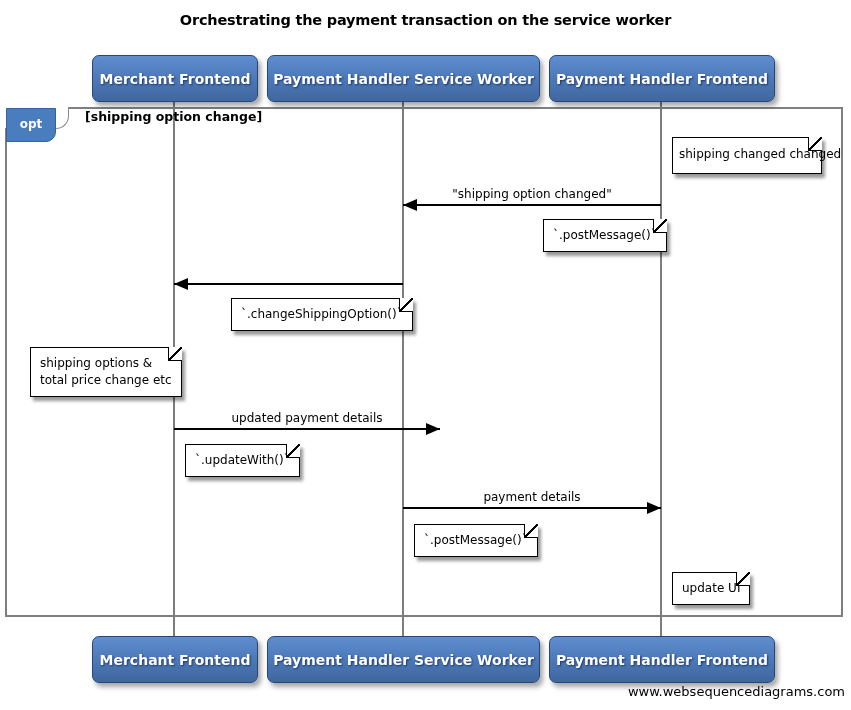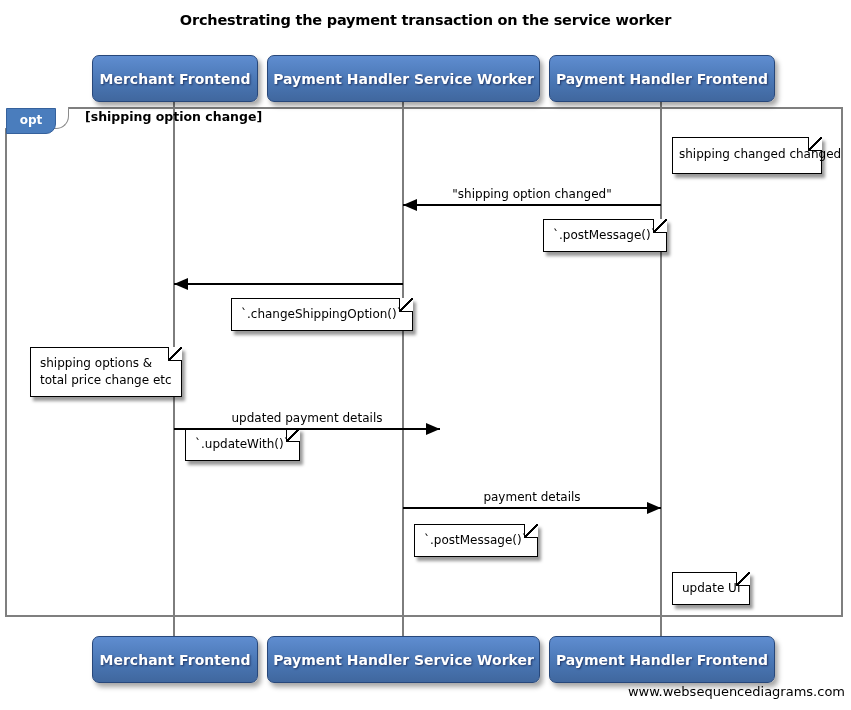--- a/index.html
+++ b/index.html
@@ -29,21 +29,21 @@
   .frame{
     position:absolute;left:5px;top:107px;width:838px;height:510px;
     border:2px solid #7f7f7f;box-sizing:border-box;background:transparent;
   }
   .frag-tab-outer{
     position:absolute;left:5px;top:107px;width:64px;height:22px;box-sizing:border-box;
     border-right:1px solid #8a8a8a;border-bottom:1px solid #8a8a8a;
     border-radius:0 0 13px 0;background:#fff;
   }
   .frag-tab{
-    position:absolute;left:6px;top:108px;width:50px;height:26px;
+    position:absolute;left:6px;top:108px;width:50px;height:34px;
     background:#4a7dbd;border:1px solid #35619c;border-radius:0 0 10px 0;
     color:#fff;font-size:12px;font-weight:bold;
     display:flex;align-items:center;justify-content:center;
     box-sizing:border-box;padding-bottom:2px;
   }
   .frag-cond{
     position:absolute;left:85px;top:109px;height:17px;
     font-size:12.5px;font-weight:bold;white-space:nowrap;
   }
   
@@ -116,21 +116,21 @@
     <span class="fold"></span>
     <span>`.changeShippingOption()`</span>
   </div>
 
   <div class="note" style="left:30px;top:347px;">
     <span class="fold"></span>
     <div>shipping options &amp;</div>
     <div>total price change etc</div>
   </div>
 
-  <div class="note" style="left:185px;top:428px;">
+  <div class="note" style="left:185px;top:444px;">
     <span class="fold"></span>
     <span>`.updateWith()`</span>
   </div>
 
   <div class="note" style="left:414px;top:524px;">
     <span class="fold"></span>
     <span>`.postMessage()`</span>
   </div>
 
   <div class="note" style="left:672px;top:572px;">

